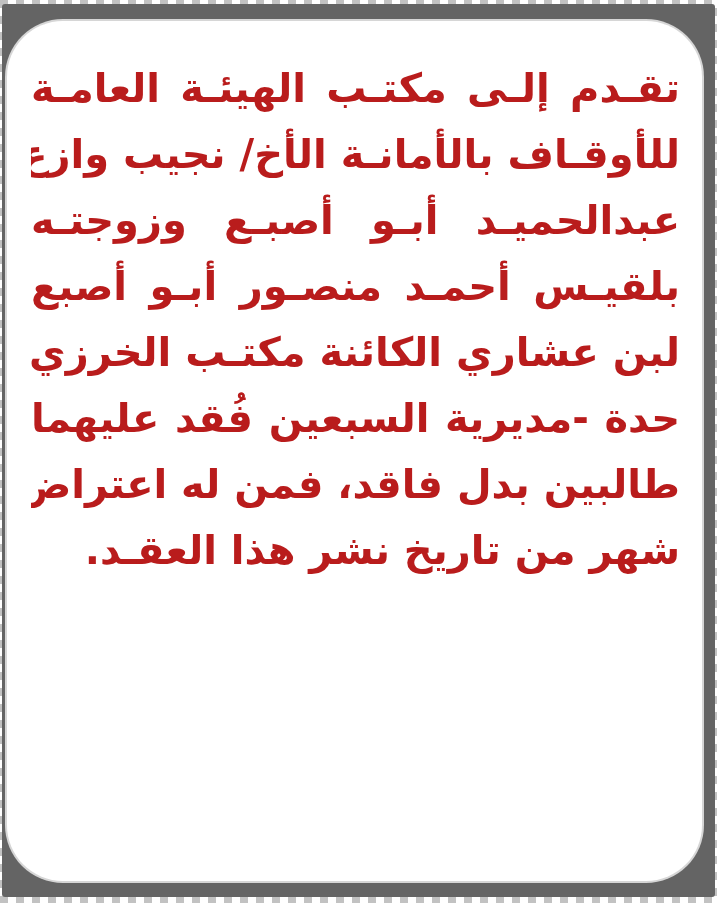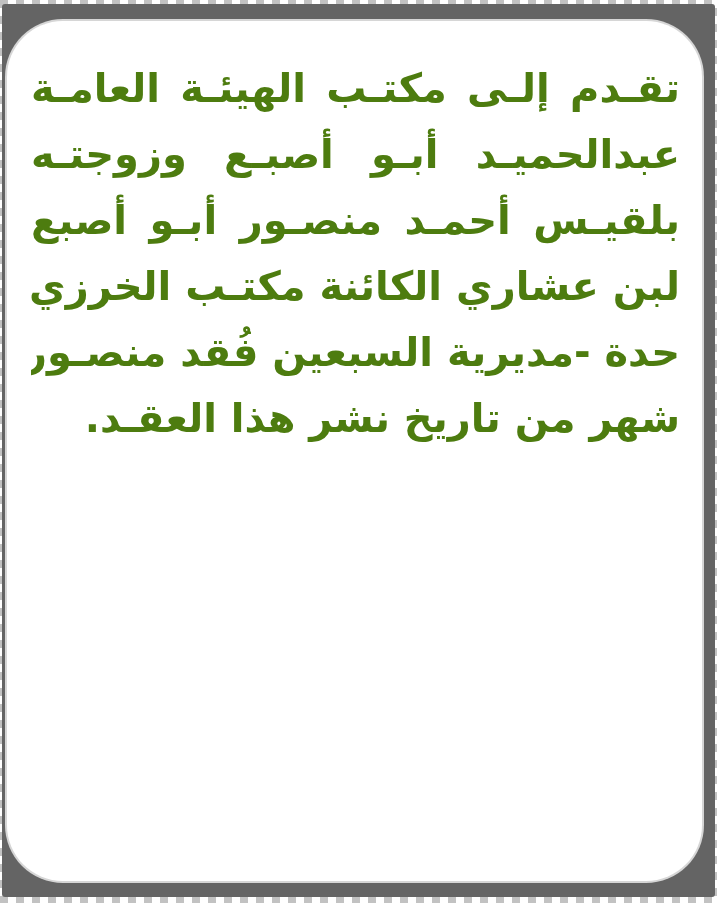--- a/index.html
+++ b/index.html
@@ -37,21 +37,21 @@
     box-shadow: 0 0 0 2px #d6d6d6;
   }
   .text-block {
     position: absolute;
     left: 24px;
     right: 22px;
     top: 34px;
     bottom: 10px;
     direction: rtl;
     unicode-bidi: embed;
-    color: #4d7c0f;
+    color: #b91c1c;
     font-weight: bold;
     font-size: 40px;
     overflow: hidden;
   }
   .line {
     height: 66px;
     line-height: 66px;
     white-space: nowrap;
     letter-spacing: 0.5px;
   }
@@ -64,20 +64,22 @@
     padding-left: 56px;
   }
 </style>
 </head>
 <body>
 
 <div class="frame">
   <div class="card">
     <div class="text-block">
       <div class="line justified">تقـدم إلـى مكتـب الهيئـة العامـة</div>
+      <div class="line justified">للأوقـاف بالأمانـة الأخ/ نجيب وازع</div>
       <div class="line justified">عبدالحميـد أبـو أصبـع وزوجتـه</div>
       <div class="line justified">بلقيـس أحمـد منصـور أبـو أصبع</div>
       <div class="line justified">لبن عشاري الكائنة مكتـب الخرزي</div>
-      <div class="line justified">حدة -مديرية السبعين فُقد منصـور</div>
+      <div class="line justified">حدة -مديرية السبعين فُقد عليهما</div>
+      <div class="line justified">طالبين بدل فاقد، فمن له اعتراض</div>
       <div class="line last-line">شهر من تاريخ نشر هذا العقـد.</div>
     </div>
   </div>
 </div>
 
 </body></html>

